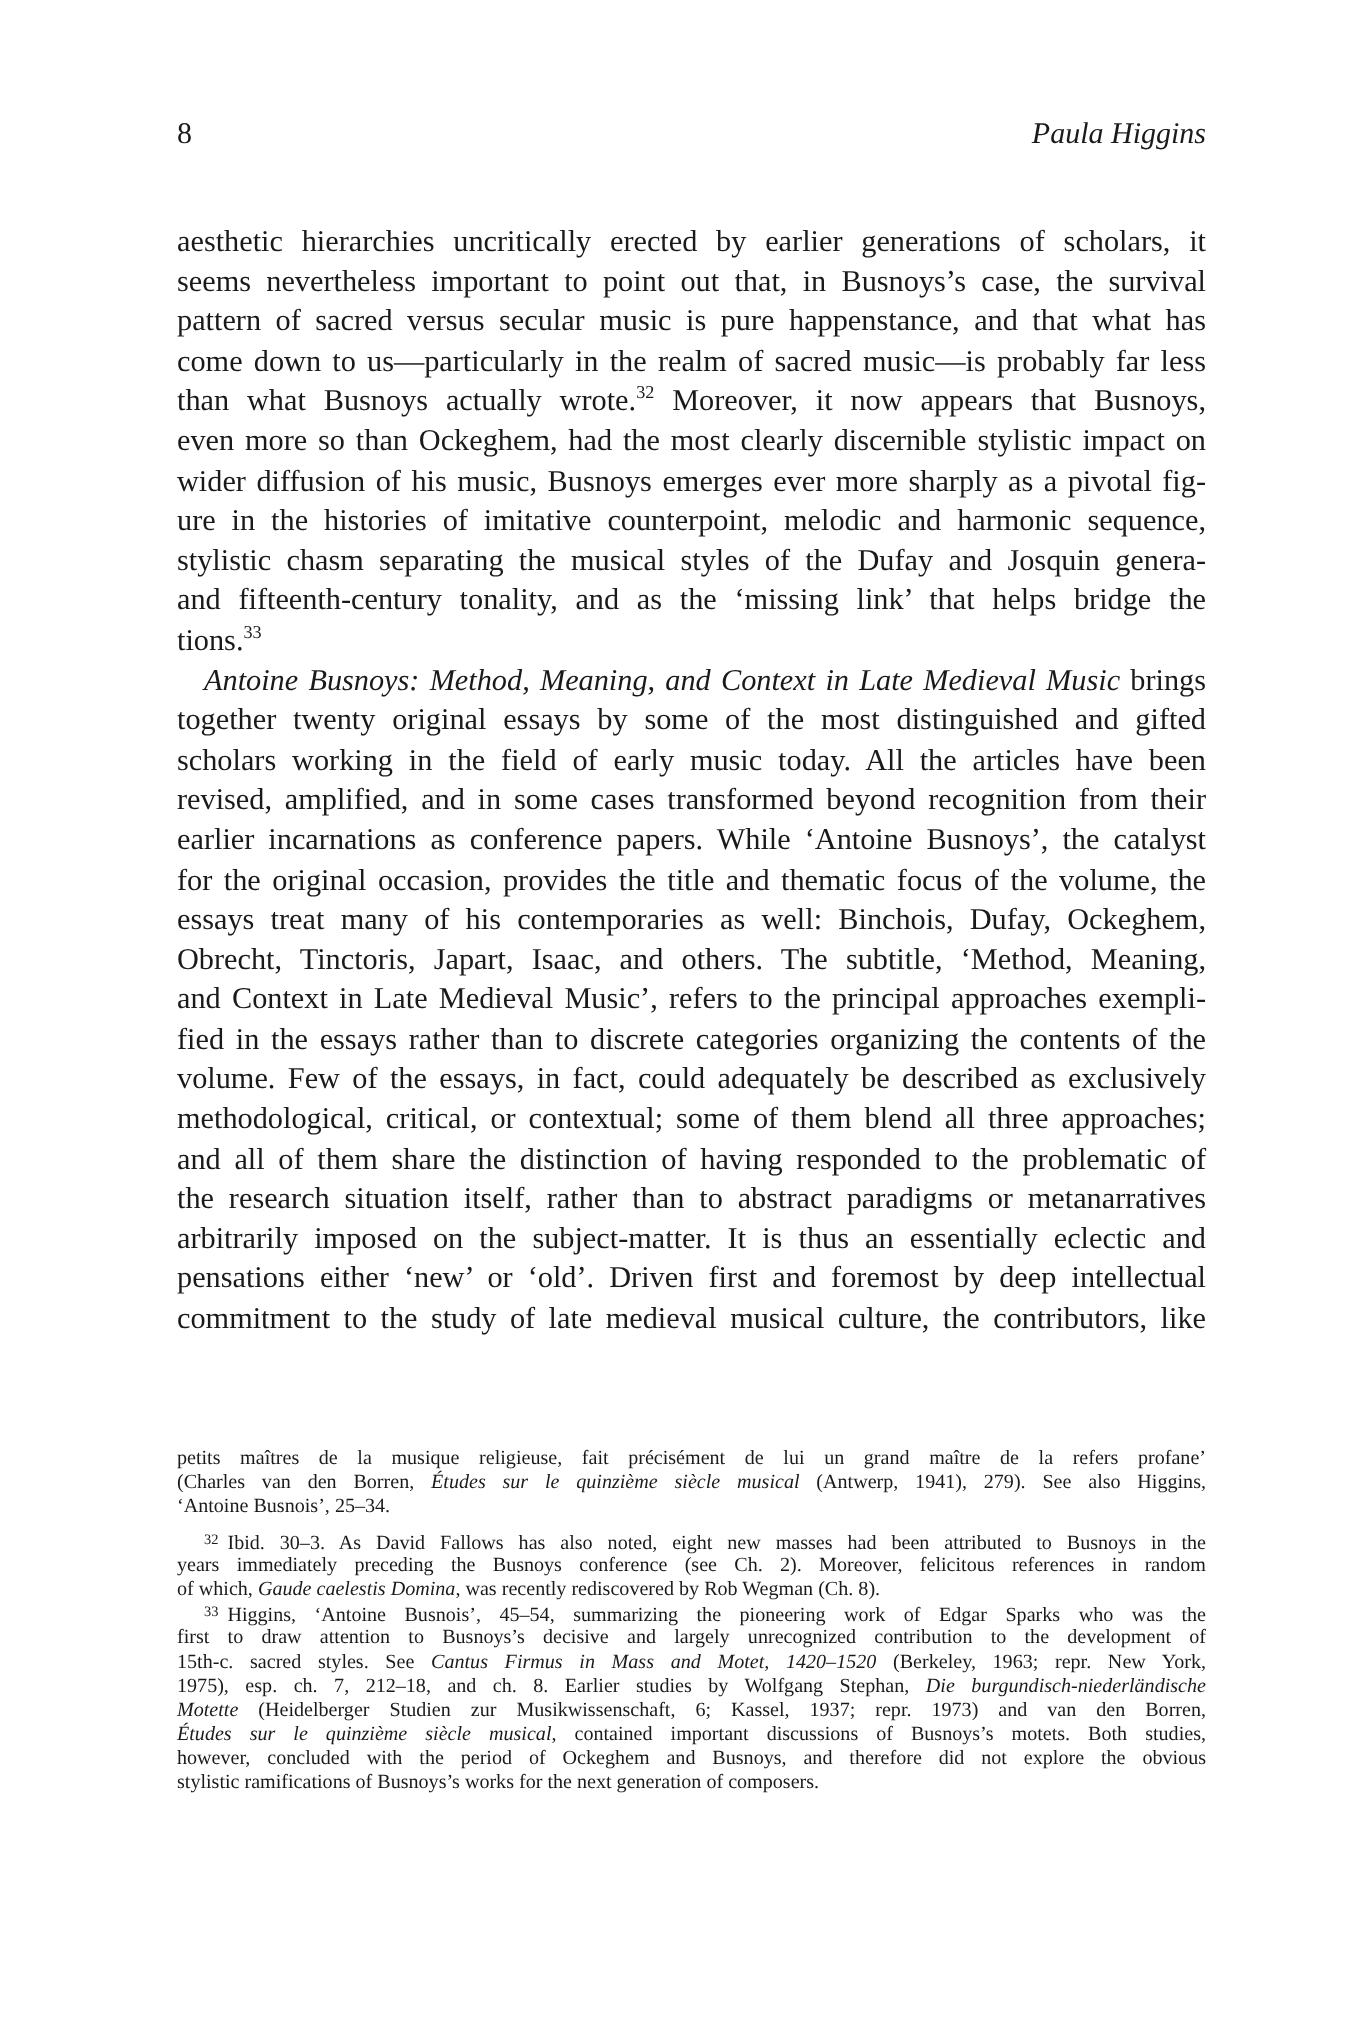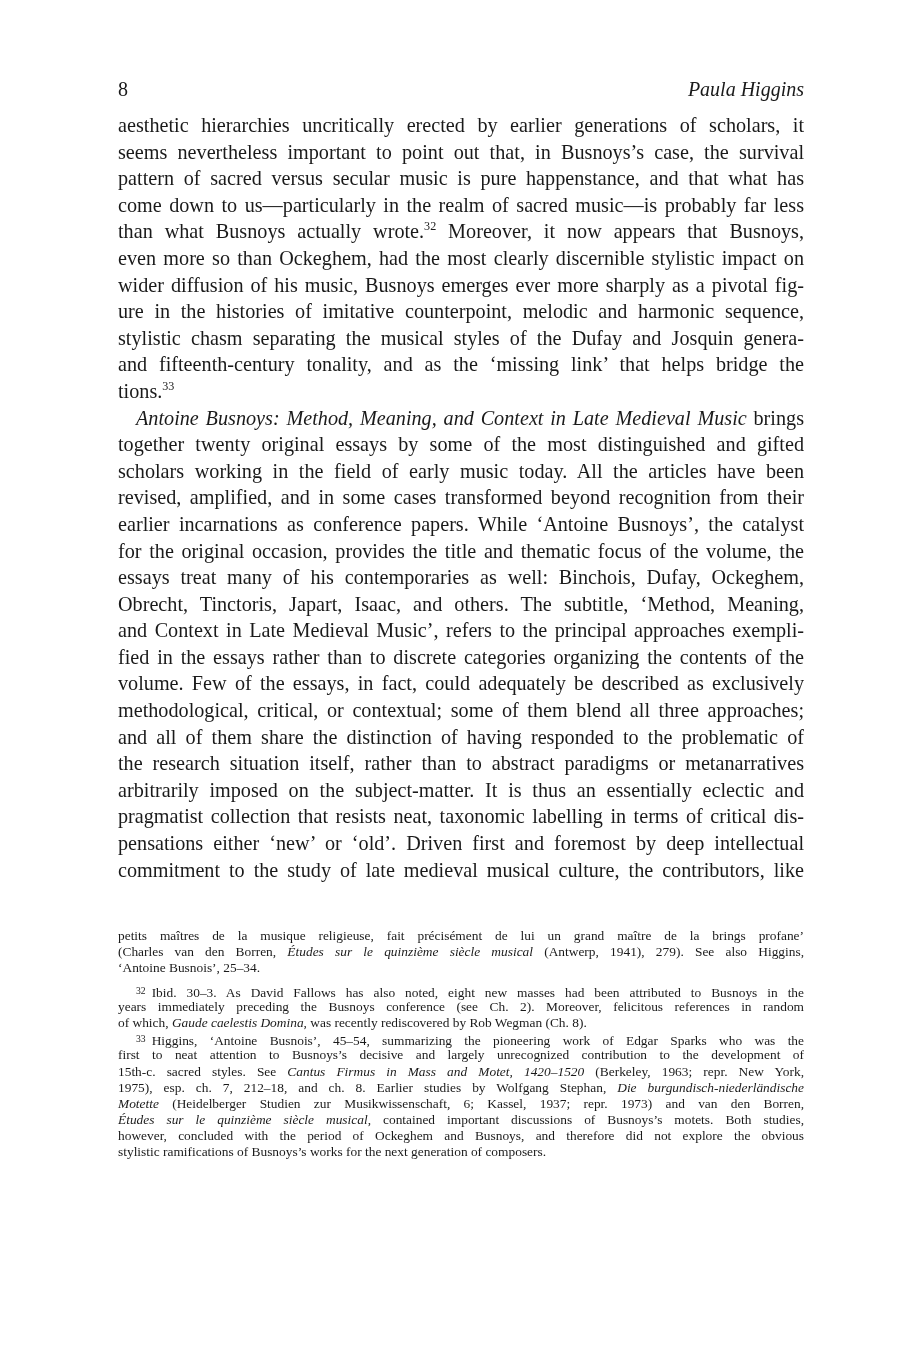--- a/index.html
+++ b/index.html
@@ -8,21 +8,21 @@
   .page { position: absolute; left: 118px; top: 0; width: 686px; }
   .running-head { position: absolute; top: 78px; left: 0; width: 686px; height: 26px; }
   .page-number { position: absolute; left: 0; top: 0; font-size: 20px; }
   .running-title { position: absolute; left: 0; width: 686px; top: 0; text-align: right;
                    font-style: italic; font-size: 20px; }
   .body { position: absolute; top: 112px; left: 0; width: 686px; }
   .line { display: block; height: 26.6px; line-height: 26.6px; font-size: 20.2px;
           text-align: justify; text-align-last: justify; white-space: nowrap; }
   .line.last { text-align-last: left; }
   .line.indent { padding-left: 18px; }
-  .line-inner { display: inline-block; width: 100%; text-align: justify; text-align-last: justify; white-space: normal; }
+  .line-inner { display: inline-block; width: 100%; text-align: justify; text-align-last: justify; white-space: normal; margin-top: 36px; }
   .line.last .line-inner { text-align-last: left; }
   .line.indent .line-inner { width: calc(100% - 0px); }
   sup { font-size: 0.6em; line-height: 0; vertical-align: 0.65em; }
   .notes { position: absolute; top: 928px; left: 0; width: 686px; }
   .nline { display: block; height: 16.2px; line-height: 16.2px; font-size: 13.4px; white-space: nowrap; }
   .nline .line-inner { text-align-last: justify; }
   .nline.last .line-inner { text-align-last: left; }
   .nline.indent { padding-left: 18px; width: 668px; }
   .note-gap { height: 6px; }
   .fn-num { font-size: 0.72em; vertical-align: 0.35em; margin-right: 6px; }
@@ -63,44 +63,43 @@
       <span class="line"><span class="line-inner">for the original occasion, provides the title and thematic focus of the volume, the</span></span>
       <span class="line"><span class="line-inner">essays treat many of his contemporaries as well: Binchois, Dufay, Ockeghem,</span></span>
       <span class="line"><span class="line-inner">Obrecht, Tinctoris, Japart, Isaac, and others. The subtitle, ‘Method, Meaning,</span></span>
       <span class="line"><span class="line-inner">and Context in Late Medieval Music’, refers to the principal approaches exempli-</span></span>
       <span class="line"><span class="line-inner">fied in the essays rather than to discrete categories organizing the contents of the</span></span>
       <span class="line"><span class="line-inner">volume. Few of the essays, in fact, could adequately be described as exclusively</span></span>
       <span class="line"><span class="line-inner">methodological, critical, or contextual; some of them blend all three approaches;</span></span>
       <span class="line"><span class="line-inner">and all of them share the distinction of having responded to the problematic of</span></span>
       <span class="line"><span class="line-inner">the research situation itself, rather than to abstract paradigms or metanarratives</span></span>
       <span class="line"><span class="line-inner">arbitrarily imposed on the subject-matter. It is thus an essentially eclectic and</span></span>
-      <span class="line"><span class="line-inner">pragmatist collection that resists neat, taxonomic labelling in terms of critical dis-</span></span>
       <span class="line"><span class="line-inner">pensations either ‘new’ or ‘old’. Driven first and foremost by deep intellectual</span></span>
       <span class="line"><span class="line-inner">commitment to the study of late medieval musical culture, the contributors, like</span></span>
     </div>
   </div>
 
   <div class="notes">
 
     <div>
-      <span class="nline"><span class="line-inner">petits maîtres de la musique religieuse, fait précisément de lui un grand maître de la brings profane’</span></span>
+      <span class="nline"><span class="line-inner">petits maîtres de la musique religieuse, fait précisément de lui un grand maître de la refers profane’</span></span>
       <span class="nline"><span class="line-inner"><span>(Charles van den Borren, </span><i>Études sur le quinzième siècle musical</i><span> (Antwerp, 1941), 279).  See also Higgins,</span></span></span>
       <span class="nline last"><span class="line-inner">‘Antoine Busnois’, 25–34.</span></span>
     </div>
     <div class="note-gap"></div>
 
     <div>
       <span class="nline indent"><span class="line-inner"><span class="fn-num">32</span><span>Ibid. 30–3. As David Fallows has also noted, eight new masses had been attributed to Busnoys in the</span></span></span>
       <span class="nline"><span class="line-inner">years immediately preceding the Busnoys conference (see Ch. 2). Moreover, felicitous references in random</span></span>
       <span class="nline last"><span class="line-inner"><span>of which, </span><i>Gaude caelestis Domina</i><span>, was recently rediscovered by Rob Wegman (Ch. 8).</span></span></span>
     </div>
 
     <div>
       <span class="nline indent"><span class="line-inner"><span class="fn-num">33</span><span>Higgins, ‘Antoine Busnois’, 45–54, summarizing the pioneering work of Edgar Sparks who was the</span></span></span>
-      <span class="nline"><span class="line-inner">first to neat attention to Busnoys’s decisive and largely unrecognized contribution to the development of</span></span>
+      <span class="nline"><span class="line-inner">first to draw attention to Busnoys’s decisive and largely unrecognized contribution to the development of</span></span>
       <span class="nline"><span class="line-inner"><span>15th-c. sacred styles. See </span><i>Cantus Firmus in Mass and Motet, 1420–1520</i><span> (Berkeley, 1963; repr. New York,</span></span></span>
       <span class="nline"><span class="line-inner"><span>1975), esp. ch. 7, 212–18, and ch. 8. Earlier studies by Wolfgang Stephan, </span><i>Die burgundisch-niederländische</i></span></span>
       <span class="nline"><span class="line-inner"><i>Motette</i><span> (Heidelberger Studien zur Musikwissenschaft, 6; Kassel, 1937; repr. 1973) and van den Borren,</span></span></span>
       <span class="nline"><span class="line-inner"><i>Études sur le quinzième siècle musical</i><span>, contained important discussions of Busnoys’s motets. Both studies,</span></span></span>
       <span class="nline"><span class="line-inner">however, concluded with the period of Ockeghem and Busnoys, and therefore did not explore the obvious</span></span>
       <span class="nline last"><span class="line-inner">stylistic ramifications of Busnoys’s works for the next generation of composers.</span></span>
     </div>
   </div>
 </div>
 

